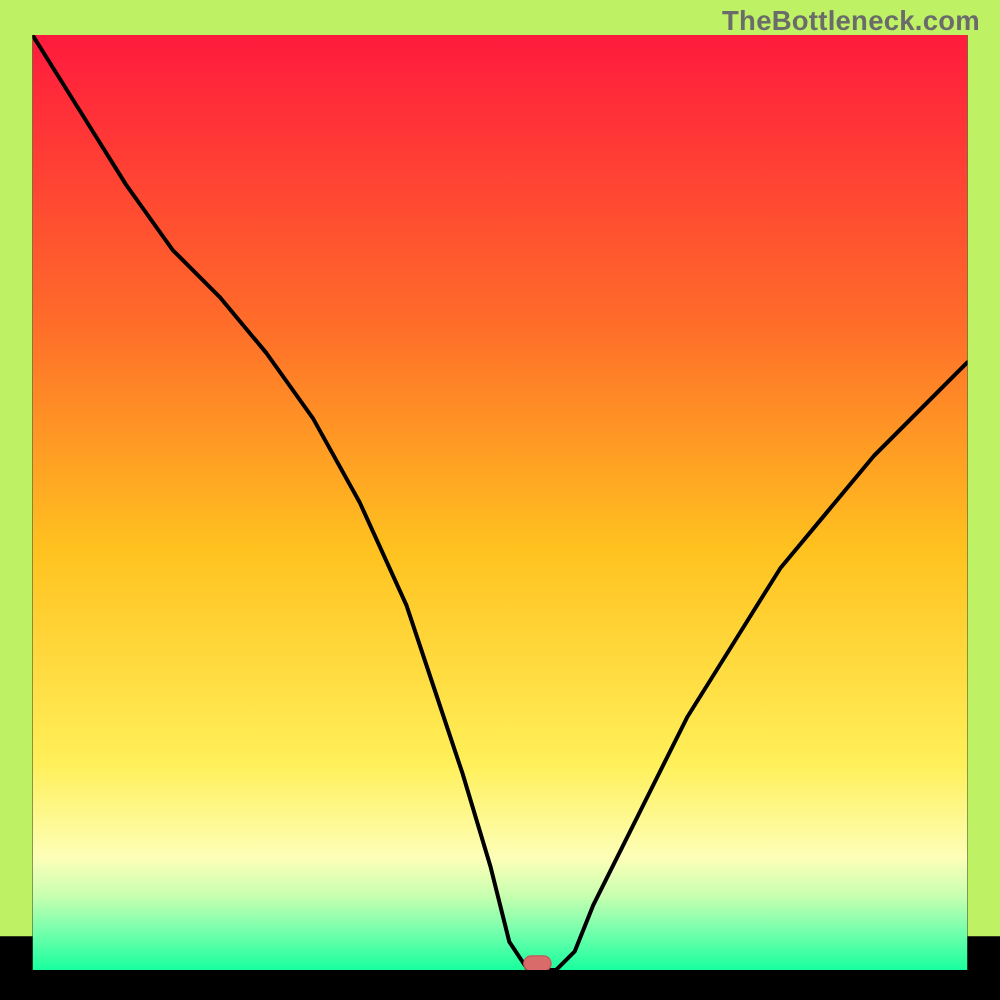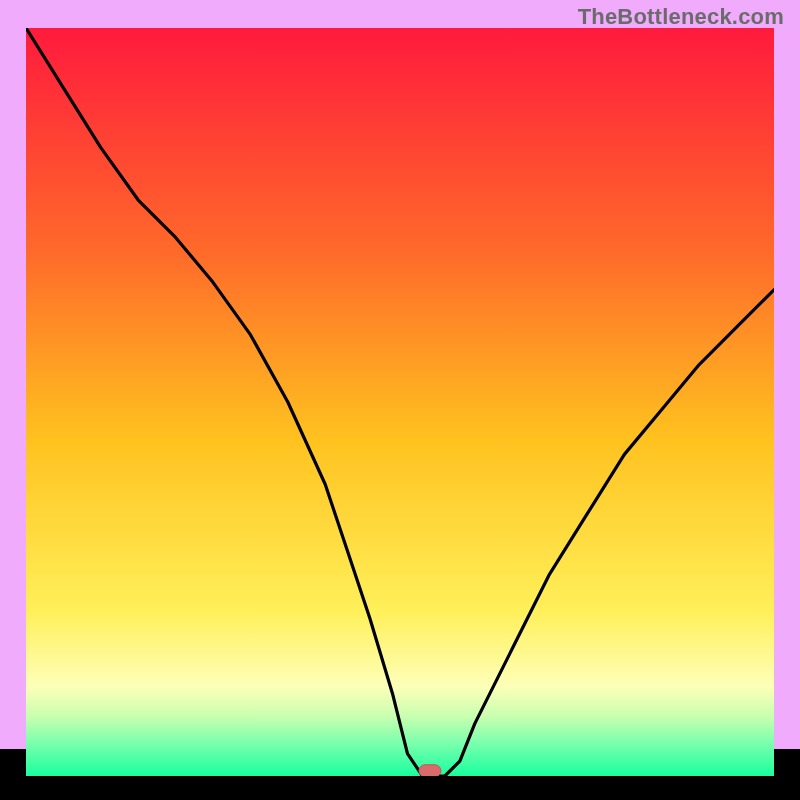--- a/index.html
+++ b/index.html
@@ -8,21 +8,21 @@
     width: 800px;
     height: 800px;
     background: #000;
     font-family: Arial, Helvetica, sans-serif;
     overflow: hidden;
   }
   .frame {
     position: relative;
     width: 800px;
     height: 749px;
-    background: #f0abfc;
+    background: #bef264;
   }
   .watermark {
     position: absolute;
     top: 4px;
     right: 16px;
     color: #6b6b6b;
     font-size: 22px;
     font-weight: 600;
     letter-spacing: 0.2px;
     user-select: none;

